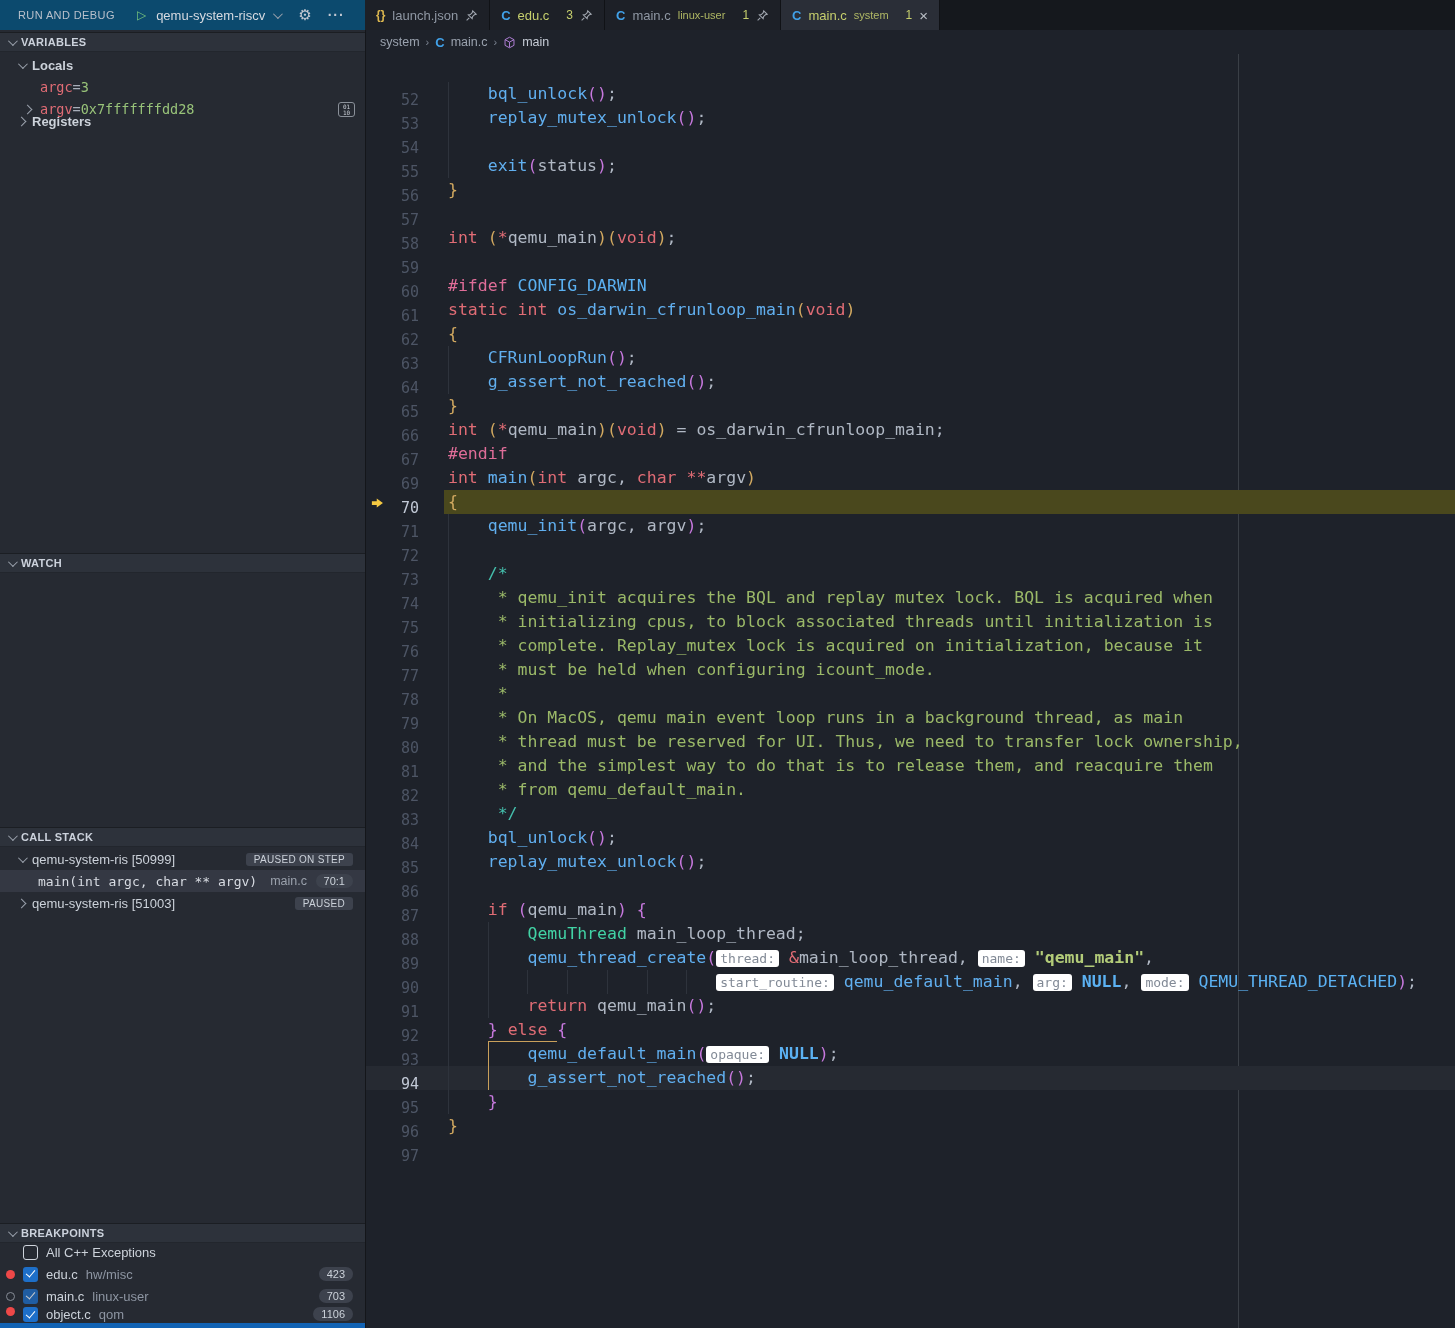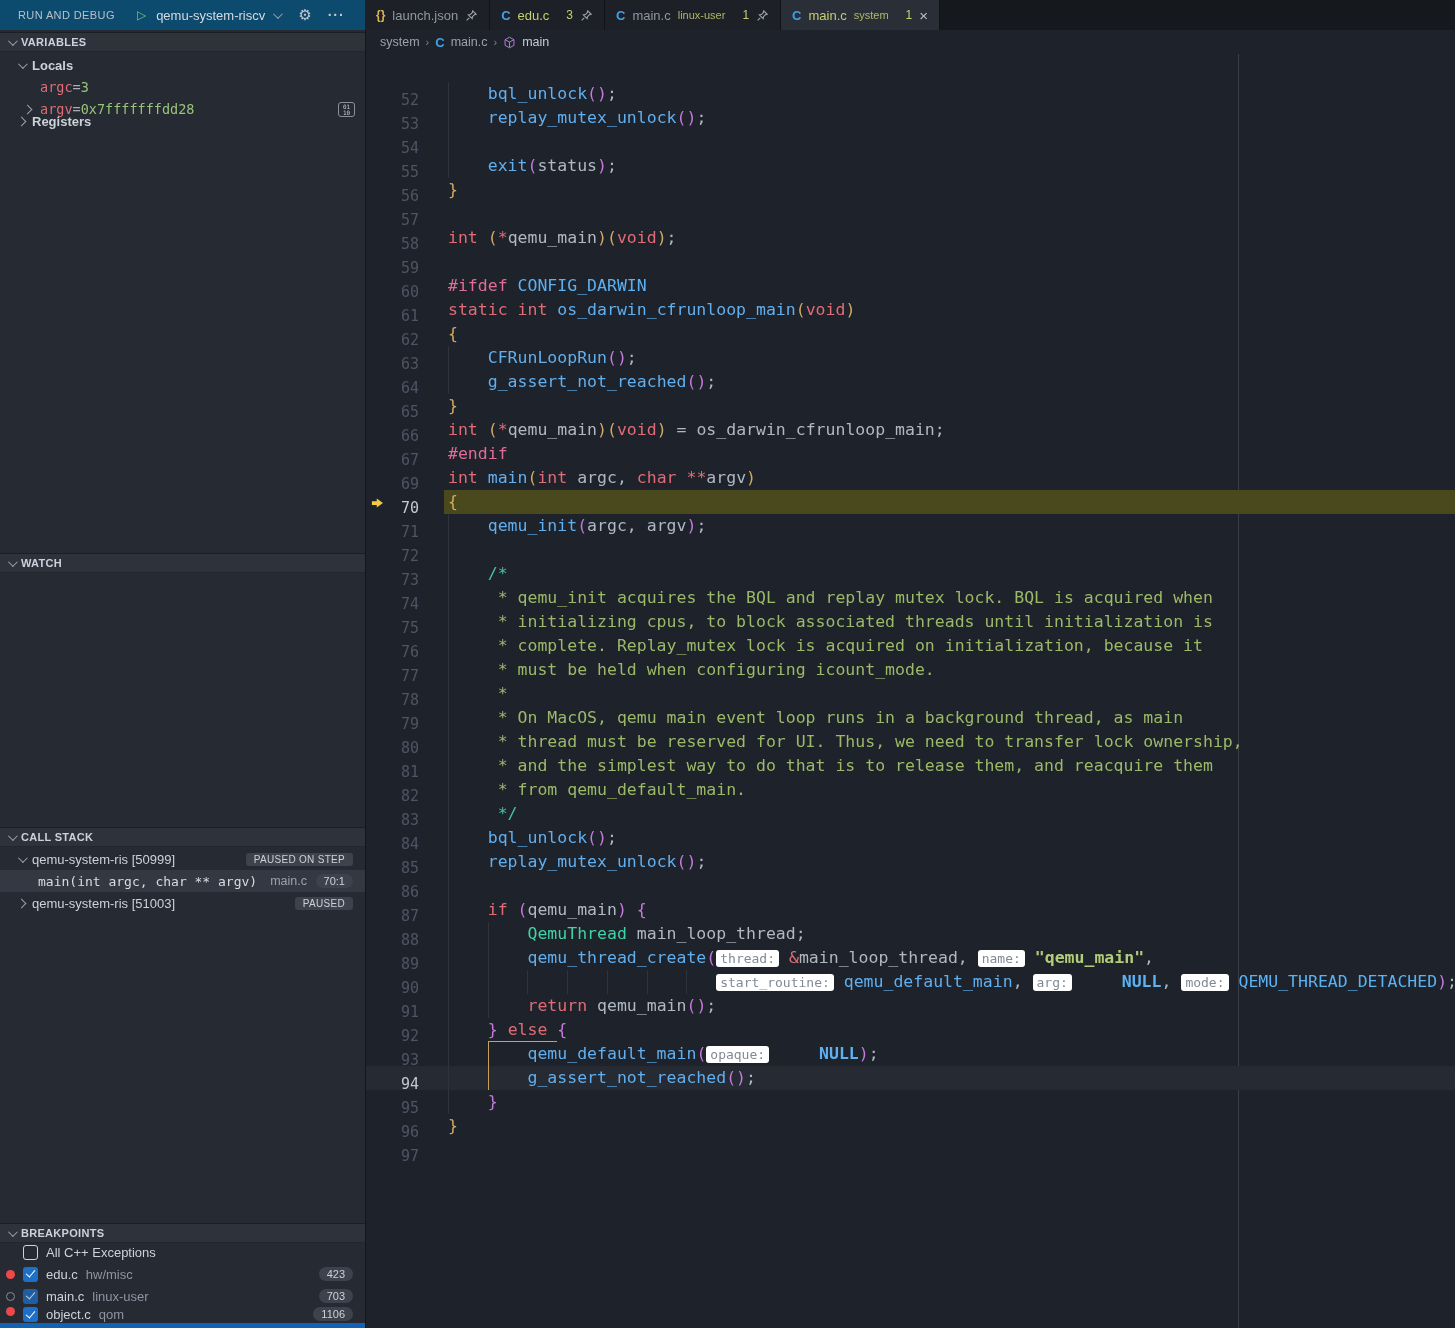--- a/index.html
+++ b/index.html
@@ -88,21 +88,21 @@
   
   .tk-d  { color:#b0b8c4; }
   .tk-kw { color:#e06c75; }
   .tk-pp { color:#df6d98; }
   .tk-fn { color:#61afef; }
   .tk-cm { color:#9bb968; }
   .tk-cmd{ color:#45c0ad; }
   .tk-str{ color:#b3cc79; font-weight:bold; }
   .tk-ty { color:#42d3a5; }
   .tk-ct { color:#5bb1f2; }
-  .tk-ctb{ color:#5bb1f2; font-weight:bold;margin-left:40px; }
+  .tk-ctb{ color:#5bb1f2; font-weight:bold; }
   .tk-b1 { color:#d2a960; }
   .tk-b2 { color:#c678dd; }
   .tk-in { font-size:13px; color:#828a96; background:#ffffff; border-radius:3px; padding:1px 4px; }
   .cube-svg, .pin-svg { display:block; }
 </style>
 </head>
 <body>
 
 <div class="app">
 

